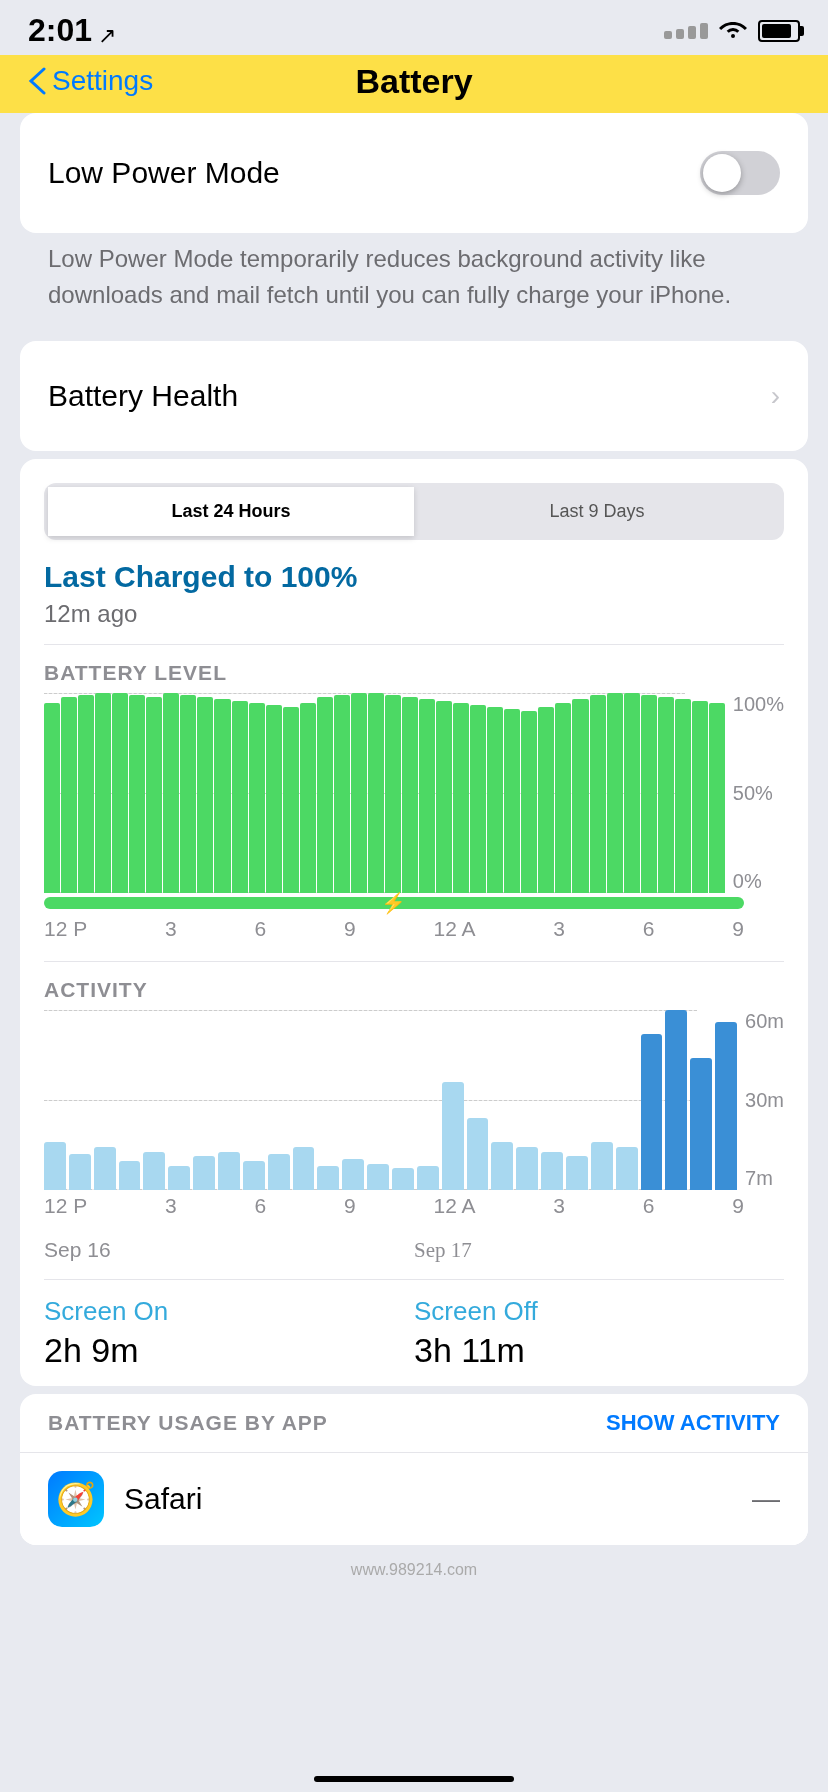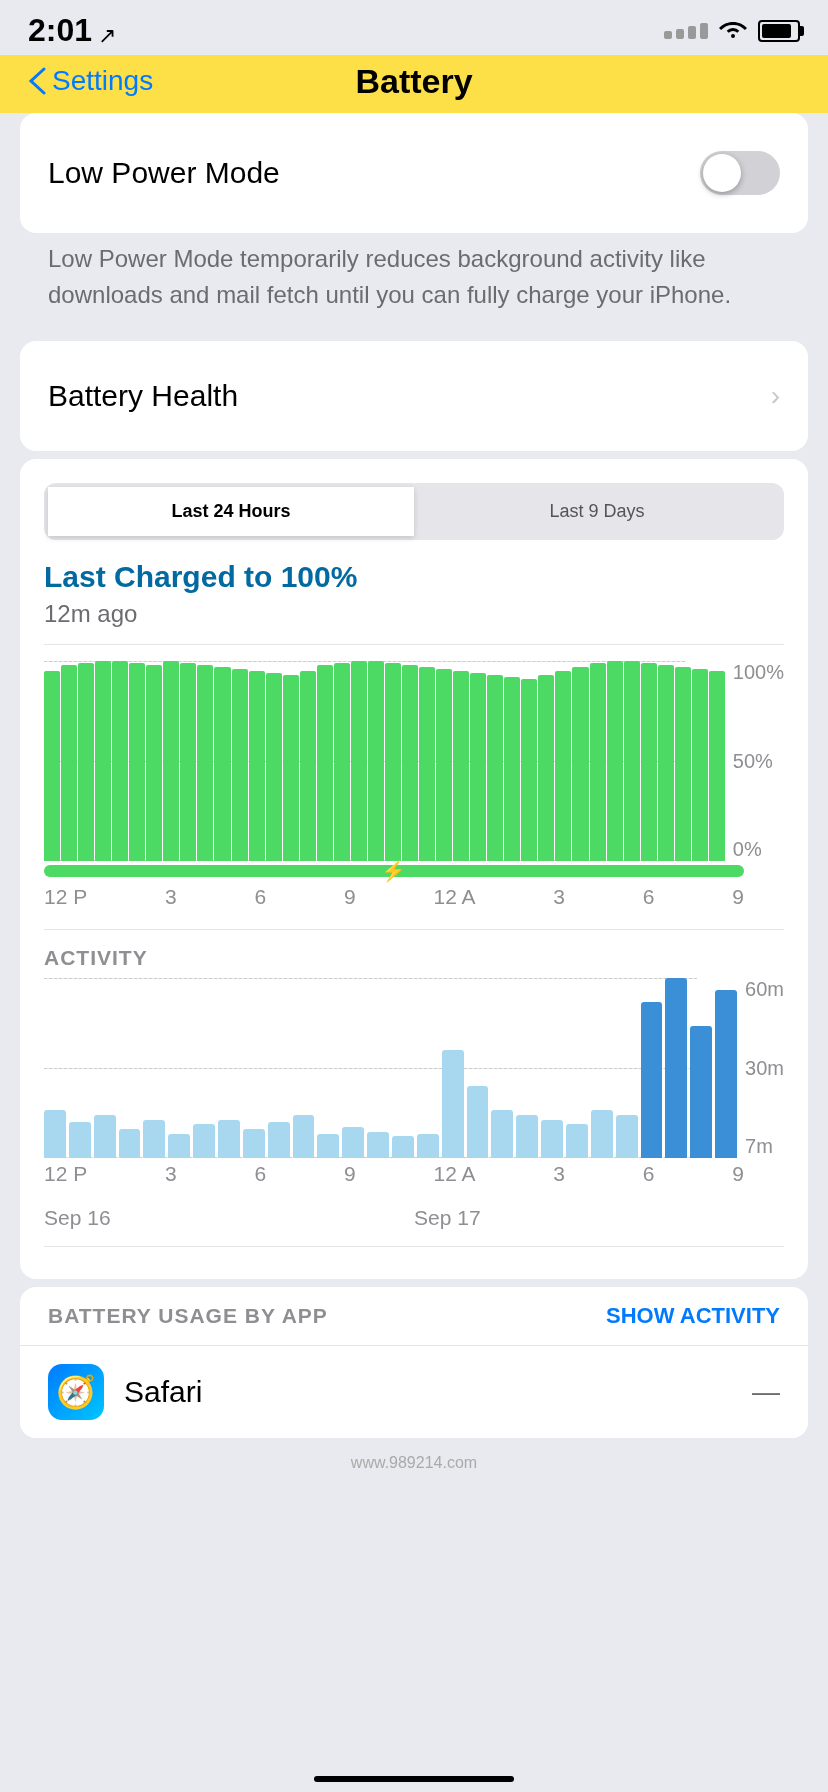--- a/index.html
+++ b/index.html
@@ -263,21 +263,21 @@
       height: 180px;
     }
     .date-labels {
       display: flex;
       font-size: 21px;
       color: #8e8e93;
       margin-bottom: 16px;
       gap: 0;
     }
     .date-left { flex: 1; }
-    .date-right { flex: 1; }
+    .date-right { flex: 1; font-family: Liberation Serif, serif; }
 
     
     .screen-stats {
       display: flex;
       gap: 0;
       margin-top: 12px;
     }
     .screen-stat {
       flex: 1;
     }
@@ -427,20 +427,21 @@
 
   <div class="segment-control">
     <div class="segment-btn active">Last 24 Hours</div>
     <div class="segment-btn inactive">Last 9 Days</div>
   </div>
 
   <div class="charged-title">Last Charged to 100%</div>
   <div class="charged-sub">12m ago</div>
   <div class="divider"></div>
 
+  <div class="chart-label">BATTERY LEVEL</div>
   <div style="display:flex; align-items:flex-end;">
     <div style="flex:1; position:relative;">
       <div class="grid-lines">
         <div class="grid-line"></div>
         <div class="grid-line"></div>
         <div class="grid-line"></div>
       </div>
       <div class="battery-chart-area">
         <div class="battery-bars" id="battery-bars">
             <div class="battery-bar-item" style="height: 95%;"></div>
@@ -570,20 +571,30 @@
     <span>6</span>
     <span>9</span>
   </div>
   <div class="date-labels">
     <span class="date-left">Sep 16</span>
     <span class="date-right">Sep 17</span>
   </div>
 
   <div class="divider"></div>
 
+  <div class="screen-stats">
+    <div class="screen-stat">
+      <div class="screen-stat-label">Screen On</div>
+      <div class="screen-stat-value">2h 9m</div>
+    </div>
+    <div class="screen-stat">
+      <div class="screen-stat-label">Screen Off</div>
+      <div class="screen-stat-value">3h 11m</div>
+    </div>
+  </div>
 </div>
 
 <div style="margin: 8px 20px 0;">
   <div class="card">
     <div class="usage-header">
       <span class="usage-label">BATTERY USAGE BY APP</span>
       <span class="show-activity">SHOW ACTIVITY</span>
     </div>
     <div class="app-row">
       <div class="app-icon">🧭</div>

